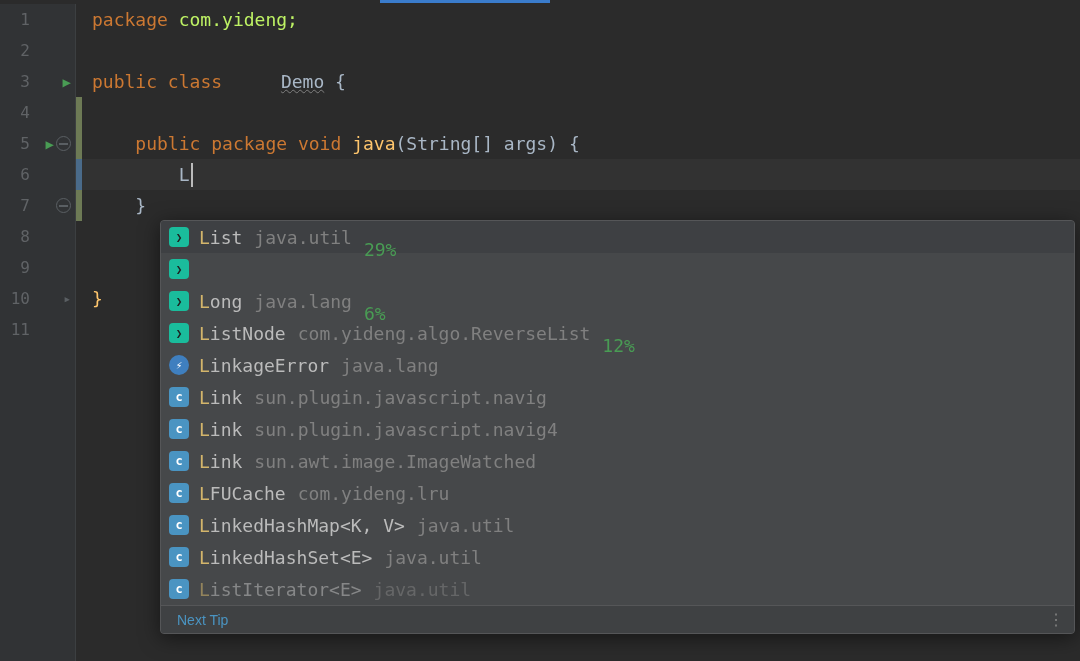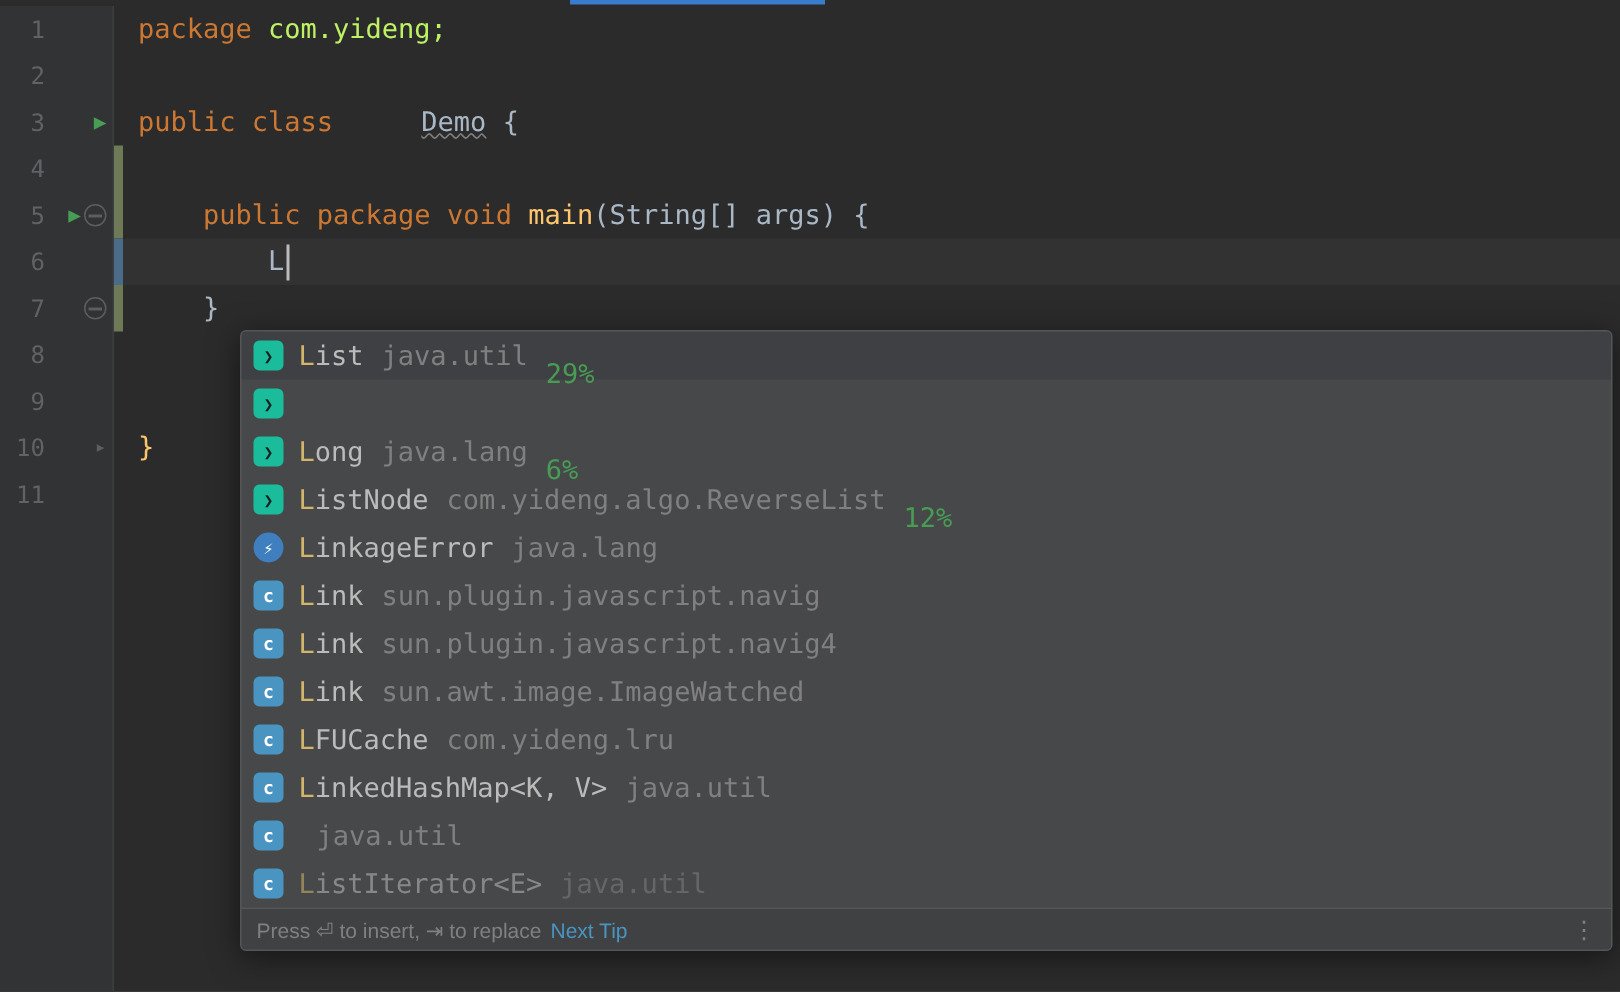--- a/index.html
+++ b/index.html
@@ -258,21 +258,21 @@
 
   <div class="line" style="top:0px">
     <span class="kw">package</span><span class="pkg"> com.yideng;</span>
   </div>
 
   <div class="line" style="top:62px">
     <span class="kw">public</span><span class="kw"> class </span><span class="cls">Demo</span><span class="punc"> {</span>
   </div>
 
   <div class="line" style="top:124px">
-    <span>    </span><span class="kw">public</span><span class="kw"> package</span><span class="kw"> void </span><span class="method">main</span><span class="type">(String[] args) {</span>
+    <span>    </span><span class="kw">public</span><span class="kw"> package</span><span class="kw"> void </span><span class="method">java</span><span class="type">(String[] args) {</span>
   </div>
 
   <div class="line current" style="top:155px">
     <span>        </span><span class="type">L</span><span class="caret"></span>
   </div>
 
   <div class="line" style="top:186px">
     <span>    </span><span class="punc">}</span>
   </div>
 
@@ -329,26 +329,26 @@
         <span class="item-main"><span class="hl">L</span>FUCache</span>
         <span class="item-tail">com.yideng.lru</span>
       </div>
       <div class="pop-row">
         <div class="pop-icon ic-blue">c</div>
         <span class="item-main"><span class="hl">L</span>inkedHashMap&lt;K, V&gt;</span>
         <span class="item-tail">java.util</span>
       </div>
       <div class="pop-row">
         <div class="pop-icon ic-blue">c</div>
+        <span class="item-main"><span class="hl">L</span>inkedHashSet&lt;E&gt;</span>
         <span class="item-tail">java.util</span>
       </div>
       <div class="pop-row faded">
         <div class="pop-icon ic-blue">c</div>
         <span class="item-main"><span class="hl">L</span>istIterator&lt;E&gt;</span>
         <span class="item-tail">java.util</span>
       </div>
     </div>
   <div class="pop-footer">
-    <span>Press ⏎ to insert, ⇥ to replace</span>
     <span class="tip">Next Tip</span>
     <span class="more">⋮</span>
   </div>
 </div>
 
 </body></html>

